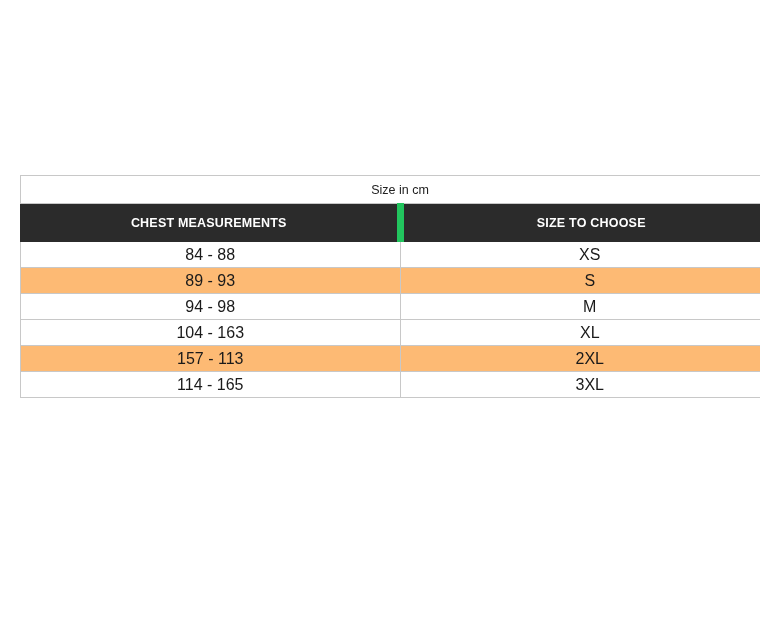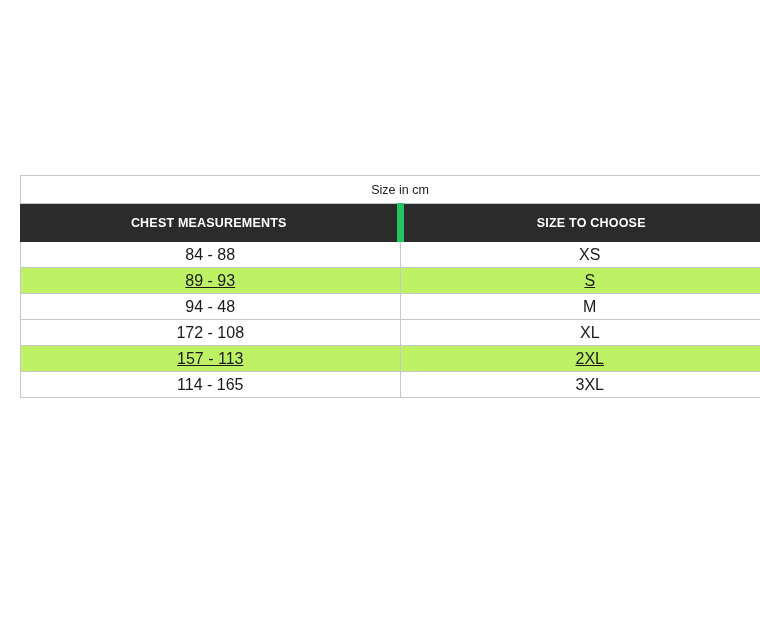--- a/index.html
+++ b/index.html
@@ -63,22 +63,21 @@
     font-size: 16px;
     font-weight: 400;
     color: #1a1a1a;
   }
 
   .data-row.row-light td {
     background: #ffffff;
   }
 
   .data-row.row-shaded td {
-    background: #bef264;
-    text-decoration: underline;
+    background: #fdba74;
   }
 
   .col-measure {
     width: 485px;
   }
   .col-size {
     width: 275px;
   }
 </style>
 </head>
@@ -95,25 +94,25 @@
     </tr>
     <tr class="data-row row-light">
       <td class="col-measure">84 - 88</td>
       <td class="col-size">XS</td>
     </tr>
     <tr class="data-row row-shaded">
       <td class="col-measure">89 - 93</td>
       <td class="col-size">S</td>
     </tr>
     <tr class="data-row row-light">
-      <td class="col-measure">94 - 48</td>
+      <td class="col-measure">94 - 98</td>
       <td class="col-size">M</td>
     </tr>
     <tr class="data-row row-light">
-      <td class="col-measure">172 - 108</td>
+      <td class="col-measure">104 - 163</td>
       <td class="col-size">XL</td>
     </tr>
     <tr class="data-row row-shaded">
       <td class="col-measure">157 - 113</td>
       <td class="col-size">2XL</td>
     </tr>
     <tr class="data-row row-light">
       <td class="col-measure">114 - 165</td>
       <td class="col-size">3XL</td>
     </tr>

